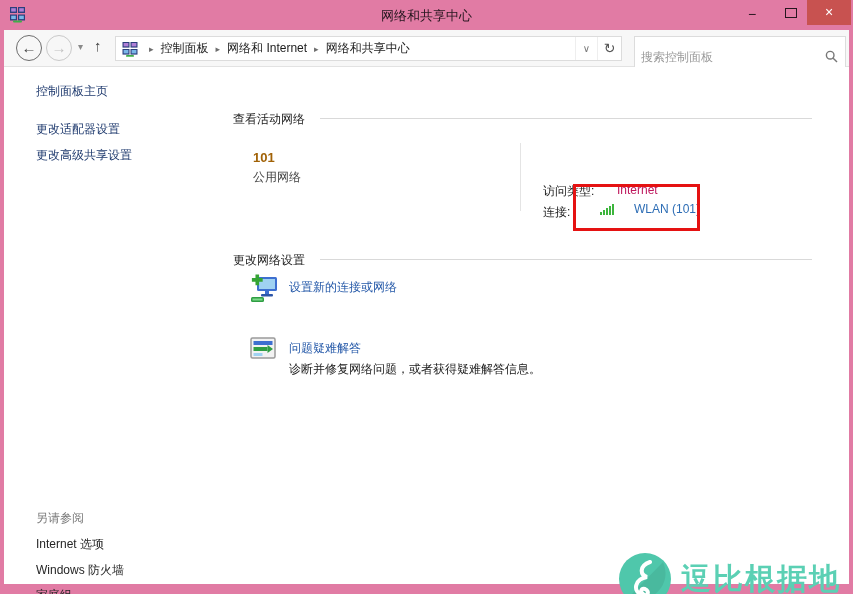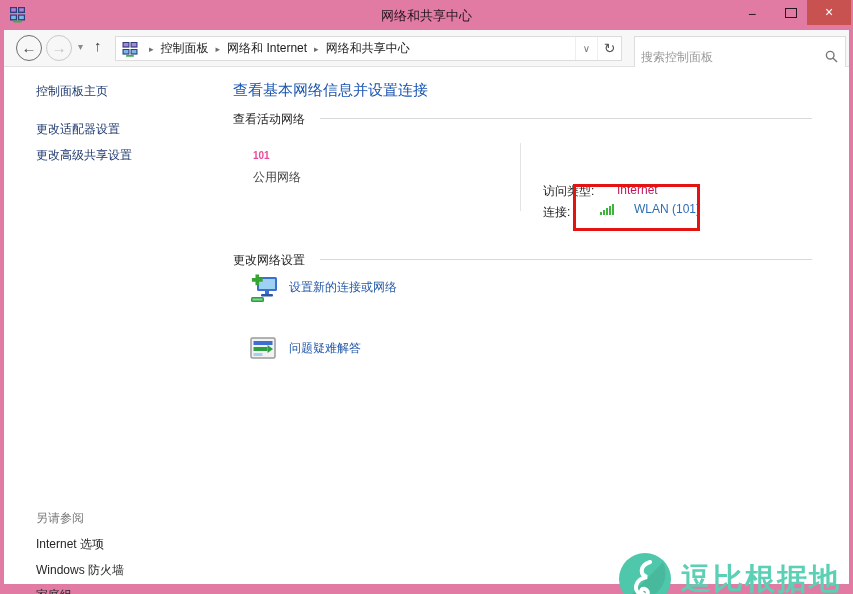--- a/index.html
+++ b/index.html
@@ -59,21 +59,21 @@
   .searchbox input::placeholder{ color:#9a9a9a; opacity:1; }
   .search-ic{ flex:0 0 auto; margin-right:7px; }
   
   .content{
     position:absolute; left:4px; top:67px; width:845px; height:517px; background:#fff;
   }
   .side-link{ position:absolute; left:32px; font-size:12px; color:#1f3a6e; cursor:pointer; }
   .heading{ position:absolute; left:229px; top:14px; font-size:15px; color:#1a55b0; }
   .sect{ position:absolute; font-size:12px; color:#202020; }
   .rule{ position:absolute; height:1px; background:#d9d9d9; }
-  .net-name{ position:absolute; left:249px; top:83px; font-size:10px; font-weight:bold; color:#ec4899; }
+  .net-name{ position:absolute; left:249px; top:83px; font-size:13px; font-weight:bold; color:#a16207; }
   .net-cat{ position:absolute; left:249px; top:102px; font-size:12px; color:#424242;font-family:Liberation Mono, monospace; }
   .vdiv{ position:absolute; left:516px; top:76px; width:1px; height:68px; background:#e4e4e4; }
   .kv-label{ position:absolute; left:539px; font-size:12px; color:#1b1b1b; }
   .kv-value{ position:absolute; left:613px; font-size:12px; color:#be185d; }
   .wlan-link{ position:absolute; left:596px; top:135px; font-size:12px; color:#2d6db5; cursor:pointer;
     display:flex; align-items:center; gap:19px; }
   .red-box{ position:absolute; left:569px; top:117px; width:127px; height:47px;
     border:3px solid #e51212; pointer-events:none; }
   .task-icon{ position:absolute; left:245px; width:32px; height:32px; }
   .task-title{ position:absolute; left:285px; font-size:12px; color:#2458a8; cursor:pointer; }
@@ -145,21 +145,20 @@
       </svg>
     </div>
   </div>
 
   <div class="content">
 
     <div class="side-link" style="top:16px">控制面板主页</div>
     <div class="side-link" style="top:54px">更改适配器设置</div>
     <div class="side-link" style="top:80px">更改高级共享设置</div>
 
-    <div class="heading">查看基本网络信息并设置连接</div>
     <div class="sect" style="left:229px; top:44px">查看活动网络</div>
     <div class="rule" style="left:316px; top:51px; width:492px"></div>
 
     <div class="net-name">101</div>
     <div class="net-cat">公用网络</div>
     <div class="vdiv"></div>
 
     <div class="kv-label" style="top:116px">访问类型:</div>
     <div class="kv-value" style="top:116px">Internet</div>
     <div class="kv-label" style="top:137px">连接:</div>
@@ -192,20 +191,21 @@
     <div class="task-title" style="top:212px">设置新的连接或网络</div>
 
     <svg class="task-icon" style="top:268px; width:28px; height:28px" viewBox="0 0 28 28">
       <rect x="2" y="3" width="24" height="20" rx="1.5" fill="#f2f2f2" stroke="#9a9a9a" stroke-width="1.5"></rect>
       <rect x="4.5" y="6" width="19" height="4" fill="#3d6fd0"></rect>
       <rect x="4.5" y="12" width="14" height="4" fill="#2f9e43"></rect>
       <path d="M18.5 10 L24 14 L18.5 18 Z" fill="#2f9e43"></path>
       <rect x="4.5" y="18" width="9" height="3" fill="#9fd2f2"></rect>
     </svg>
     <div class="task-title" style="top:273px">问题疑难解答</div>
+    <div class="task-desc" style="top:294px">诊断并修复网络问题，或者获得疑难解答信息。</div>
 
     <div class="see-also">另请参阅</div>
     <div class="foot-link" style="top:469px">Internet 选项</div>
     <div class="foot-link" style="top:495px">Windows 防火墙</div>
     <div class="foot-link" style="top:520px">家庭组</div>
 
     <div class="wm">
       <svg width="52" height="52" viewBox="0 0 52 52">
         <circle cx="26" cy="26" r="26" fill="#4fc7ab"></circle>
         <path d="M10 44 A26 26 0 0 0 44 9 L10 44 Z" fill="rgba(0,0,0,0.07)"></path>

